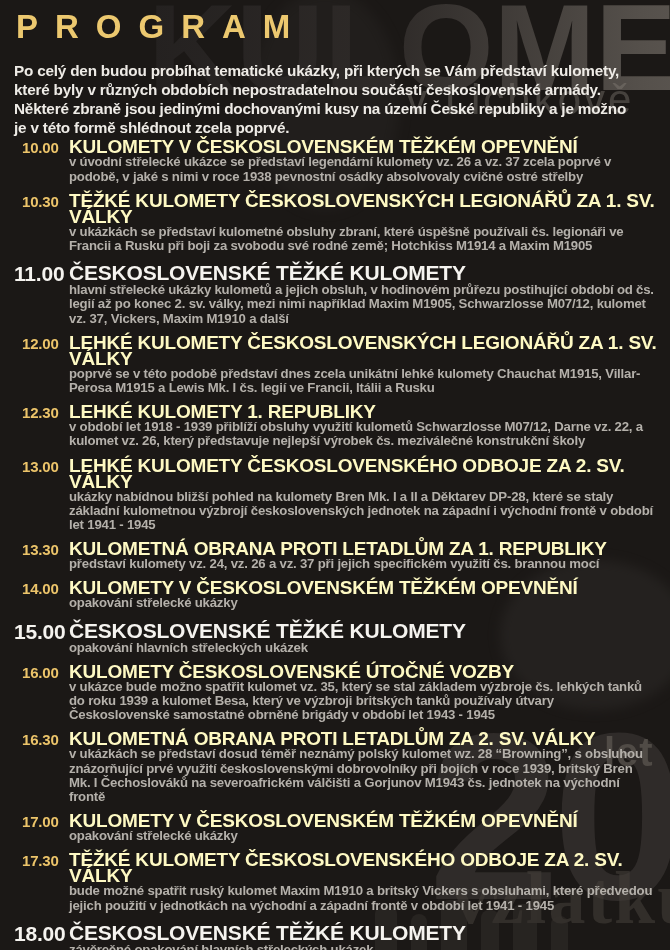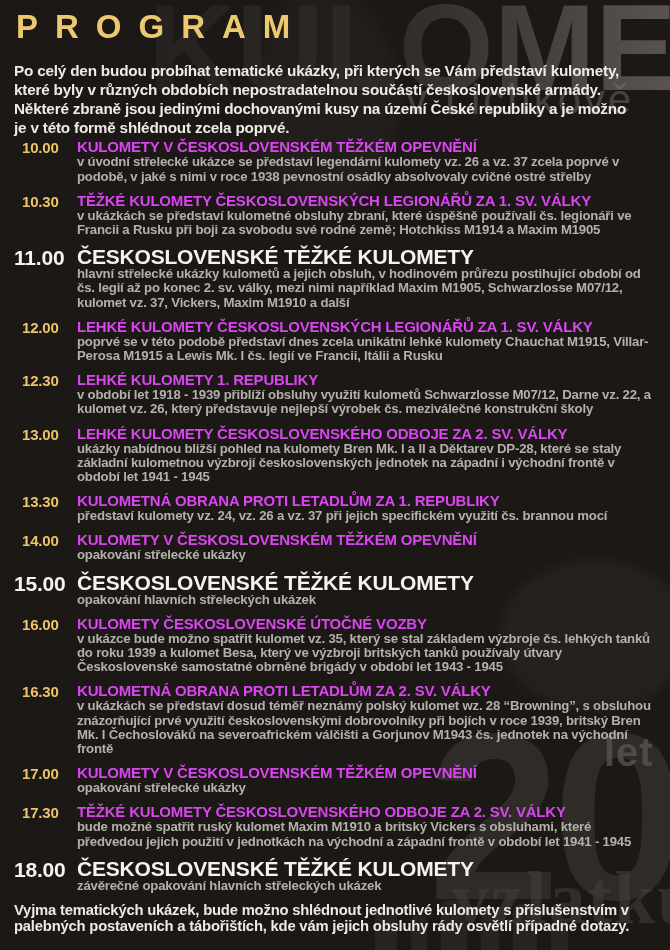--- a/index.html
+++ b/index.html
@@ -59,27 +59,27 @@
     color:#ecc86f;
     font-size:33px;letter-spacing:17px;
     margin:2px 0 8px 2px;
   }
   .intro{
     color:#eeebe6;
     font-size:15.3px;line-height:19px;
     width:620px;margin-bottom:2px;
   }
   
-  .entry{display:flex;margin-bottom:9px;gap:8px;}
+  .entry{display:flex;margin-bottom:9px;}
   .entry .time{
     color:#ecc46a;font-size:15px;
     flex:0 0 47px;margin-left:8px;
   }
   .entry .e-title{
-    color:#d946ef;font-size:15px;line-height:16px;
+    color:#fef9c3;font-size:19px;line-height:16px;
     text-transform:uppercase;
   }
   .entry .e-desc{
     color:#b4b0aa;font-size:13.2px;line-height:14.2px;
     max-width:586px;
   }
   .entry.major{margin-top:3px;}
   .entry.major .time{
     color:#f5f3ef;font-size:21px;flex:0 0 55px;margin-left:0;
   }

